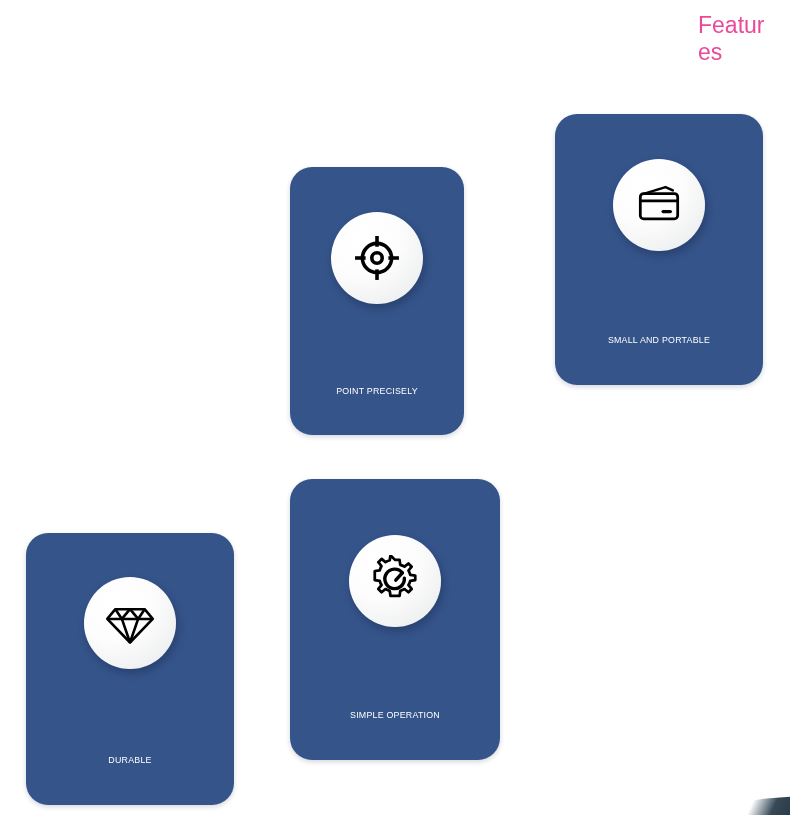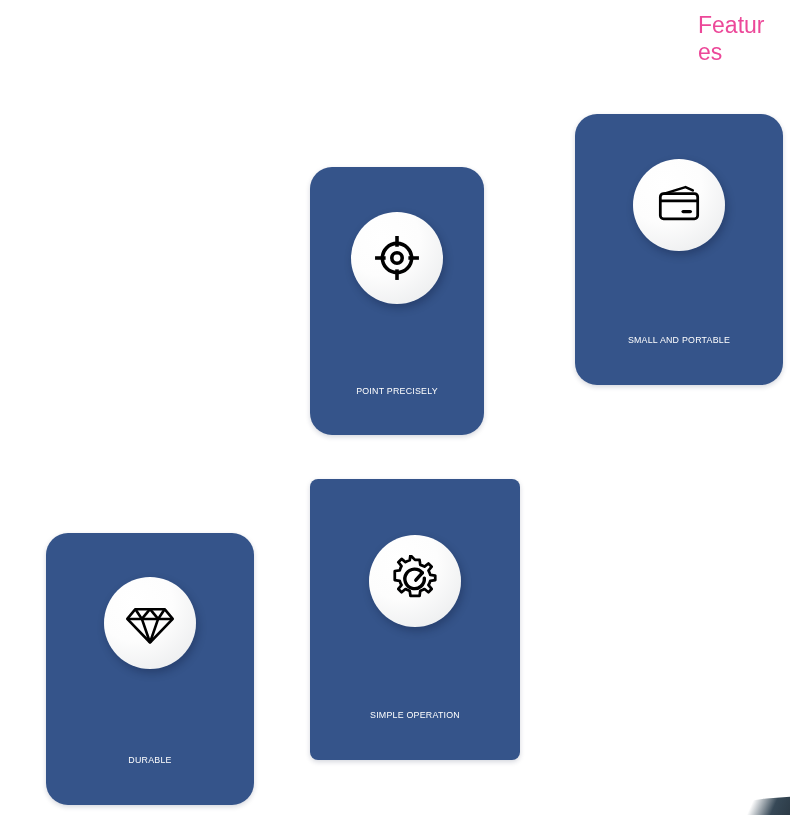--- a/index.html
+++ b/index.html
@@ -42,21 +42,20 @@
     hyphens: auto;
   }
 
   
   .card {
     position: absolute;
     background: #35548a;
     border-radius: 22px;
     box-shadow: 0 2px 5px rgba(20,35,70,0.18);
     overflow: hidden;
-    margin-left: 20px;
   }
 
   .card-icon-wrap {
     position: absolute;
     left: 0;
     right: 0;
     display: flex;
     justify-content: center;
   }
 
@@ -90,21 +89,21 @@
     text-transform: uppercase;
     transform: scaleX(0.93);
     white-space: nowrap;
   }
 
   
   #card-0 { left: 26px;  top: 211px; width: 209px; height: 271px; }
   #card-1 { left: 290px; top: 167px; width: 174px; height: 268px; }
   #card-2 { left: 555px; top: 114px; width: 208px; height: 271px; }
   #card-3 { left: 26px;  top: 533px; width: 208px; height: 272px; }
-  #card-4 { left: 290px; top: 479px; width: 210px; height: 281px; border-radius: 8px; }
+  #card-4 { left: 290px; top: 479px; width: 210px; height: 281px; }
   #card-5 { left: 555px; top: 440px; width: 208px; height: 271px; }
 
   #card-0 .card-icon-wrap { top: 45px; }
   #card-1 .card-icon-wrap { top: 45px; }
   #card-2 .card-icon-wrap { top: 45px; }
   #card-3 .card-icon-wrap { top: 44px; }
   #card-4 .card-icon-wrap { top: 56px; }
   #card-5 .card-icon-wrap { top: 44px; }
 
   #card-0 .card-label { top: 219px; }

